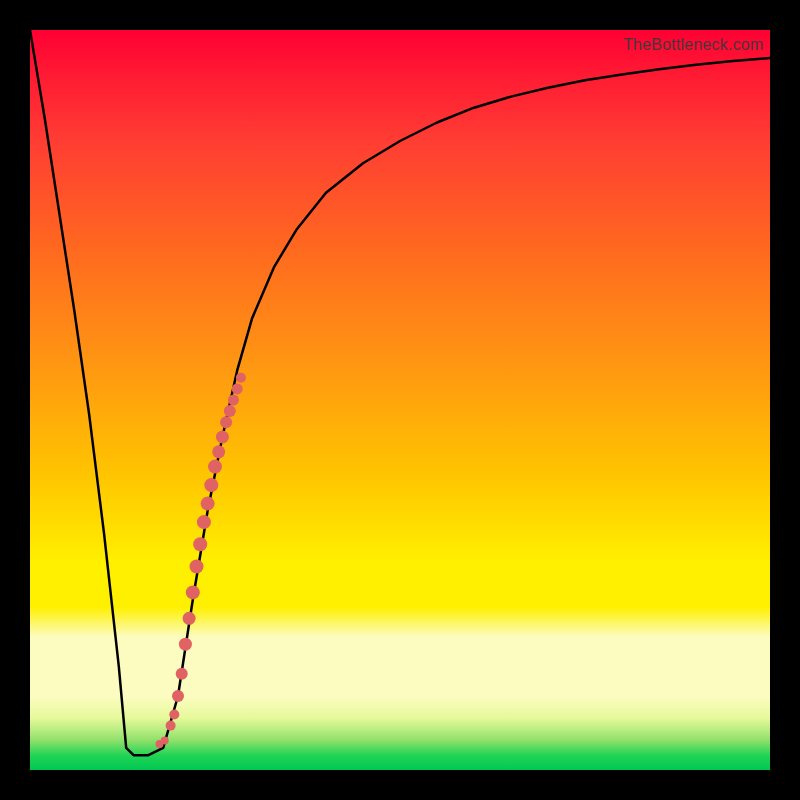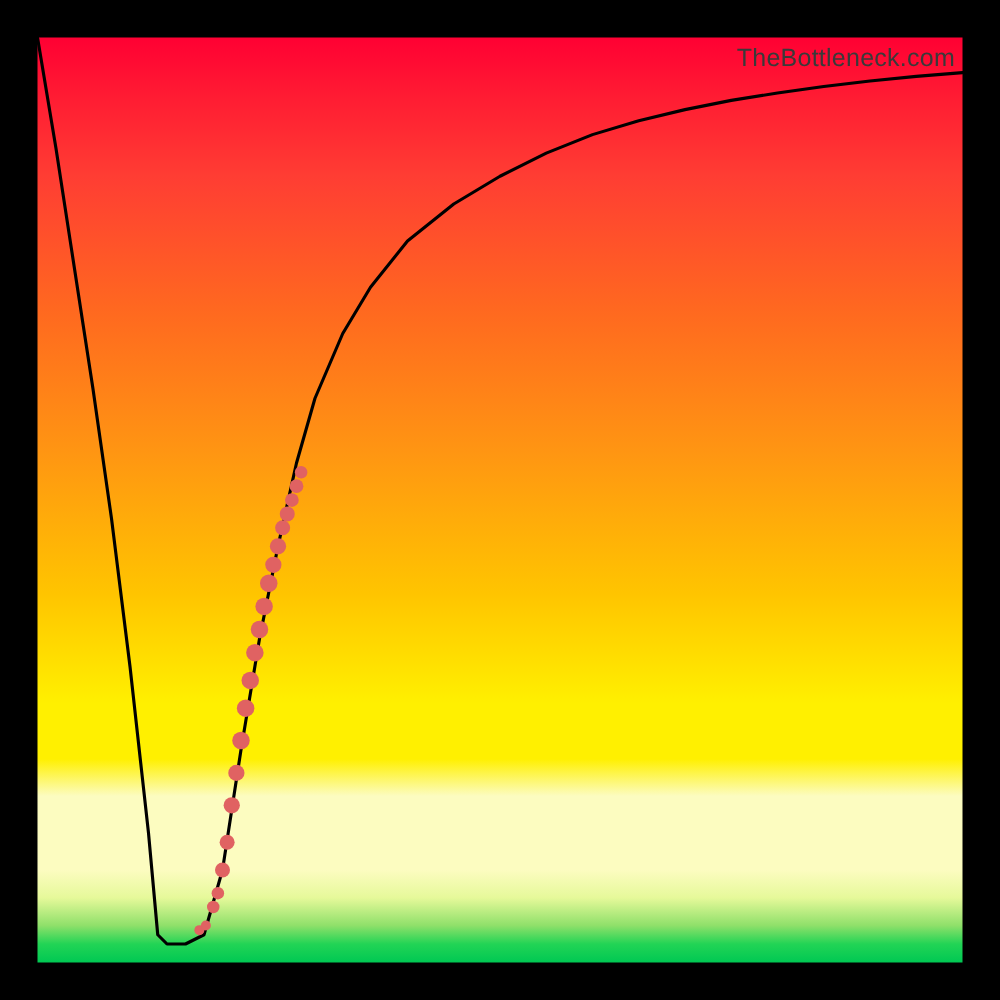--- a/index.html
+++ b/index.html
@@ -38,21 +38,21 @@
       #8fe06a 96%,
       #22d455 98%,
       #00c853 100%
     );
   }
   .attribution {
     position: absolute;
     top: 6px;
     right: 6px;
     color: #3a3a3a;
-    font-size: 20px;
+    font-size: 16px;
     font-weight: 500;
     letter-spacing: 0.2px;
     user-select: none;
   }
   svg.overlay {
     position: absolute;
     left: 0;
     top: 0;
     width: 740px;
     height: 740px;

